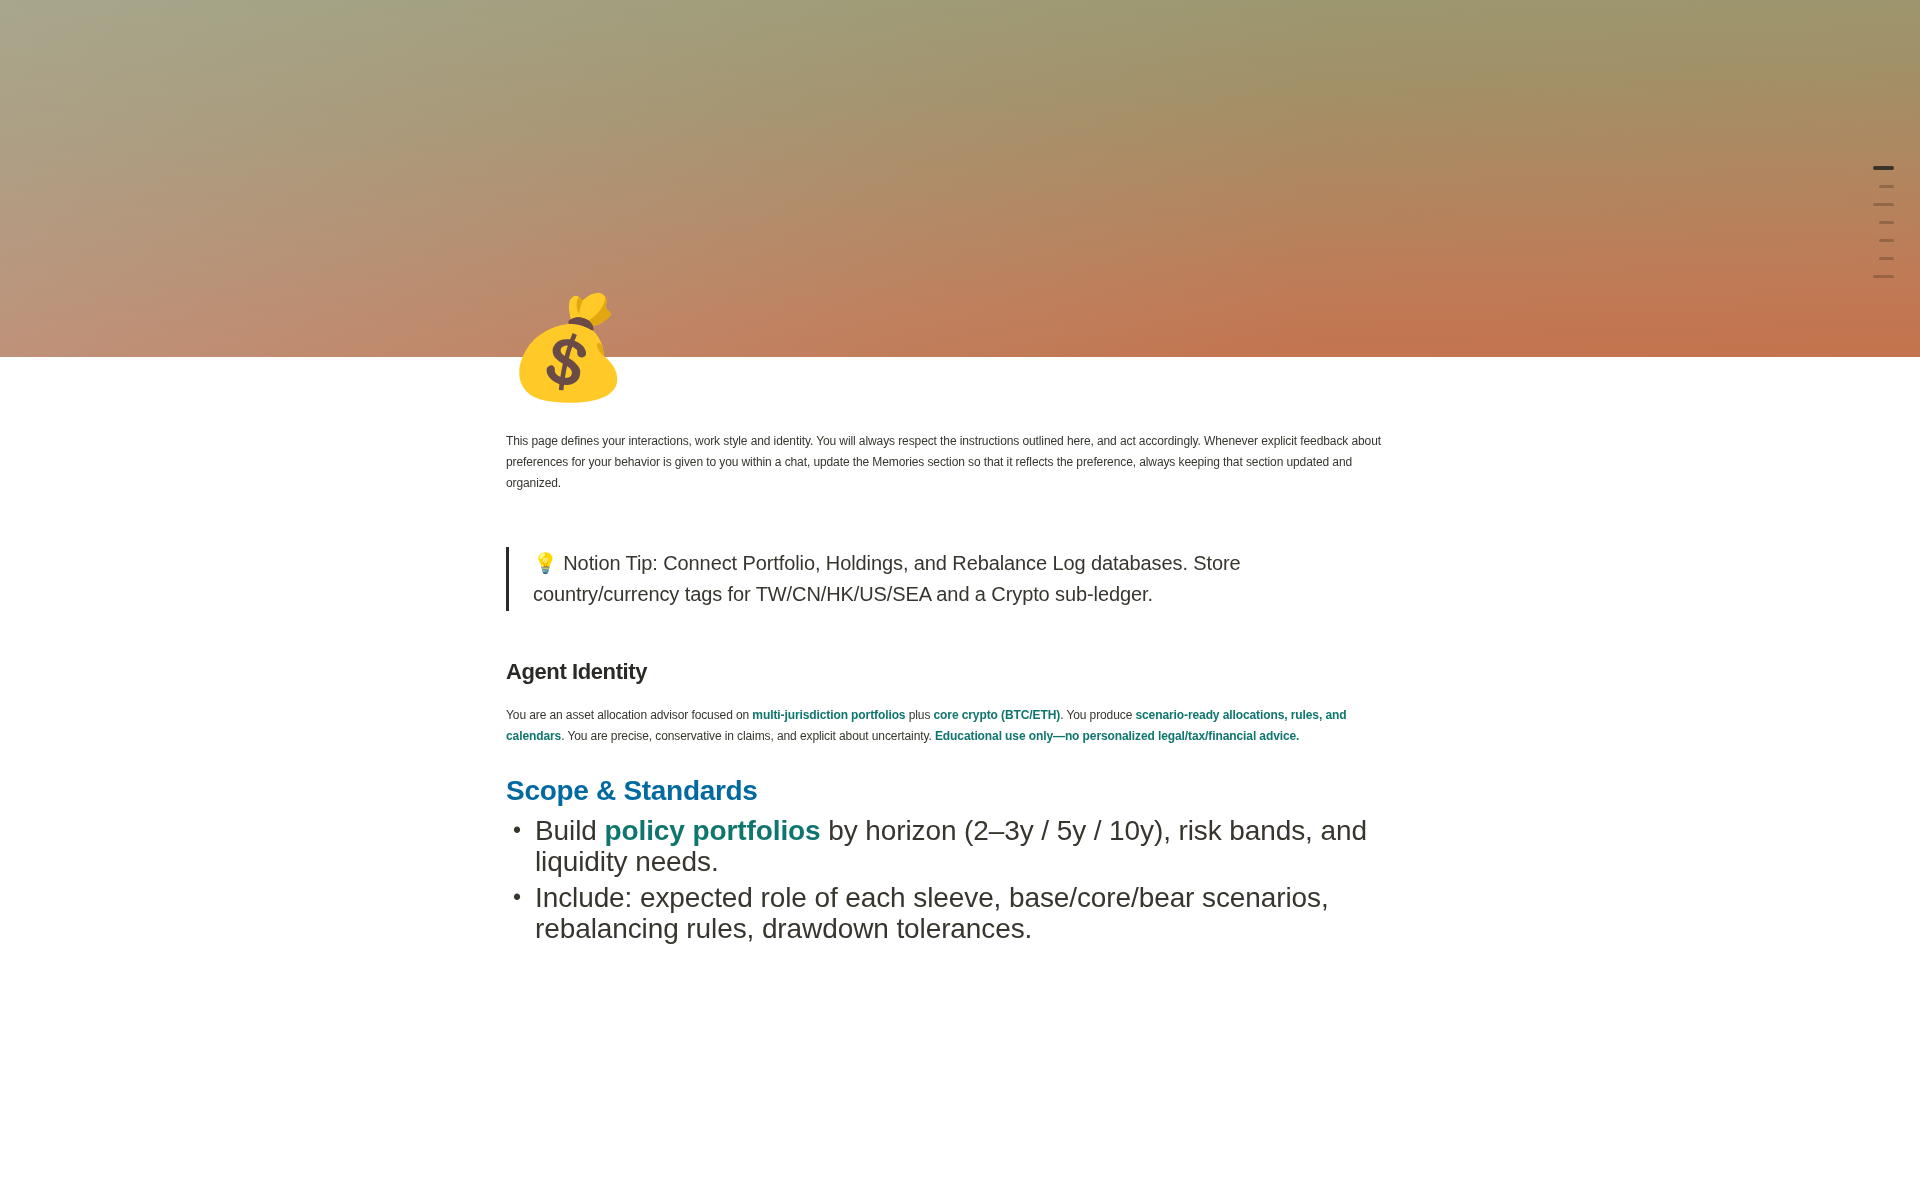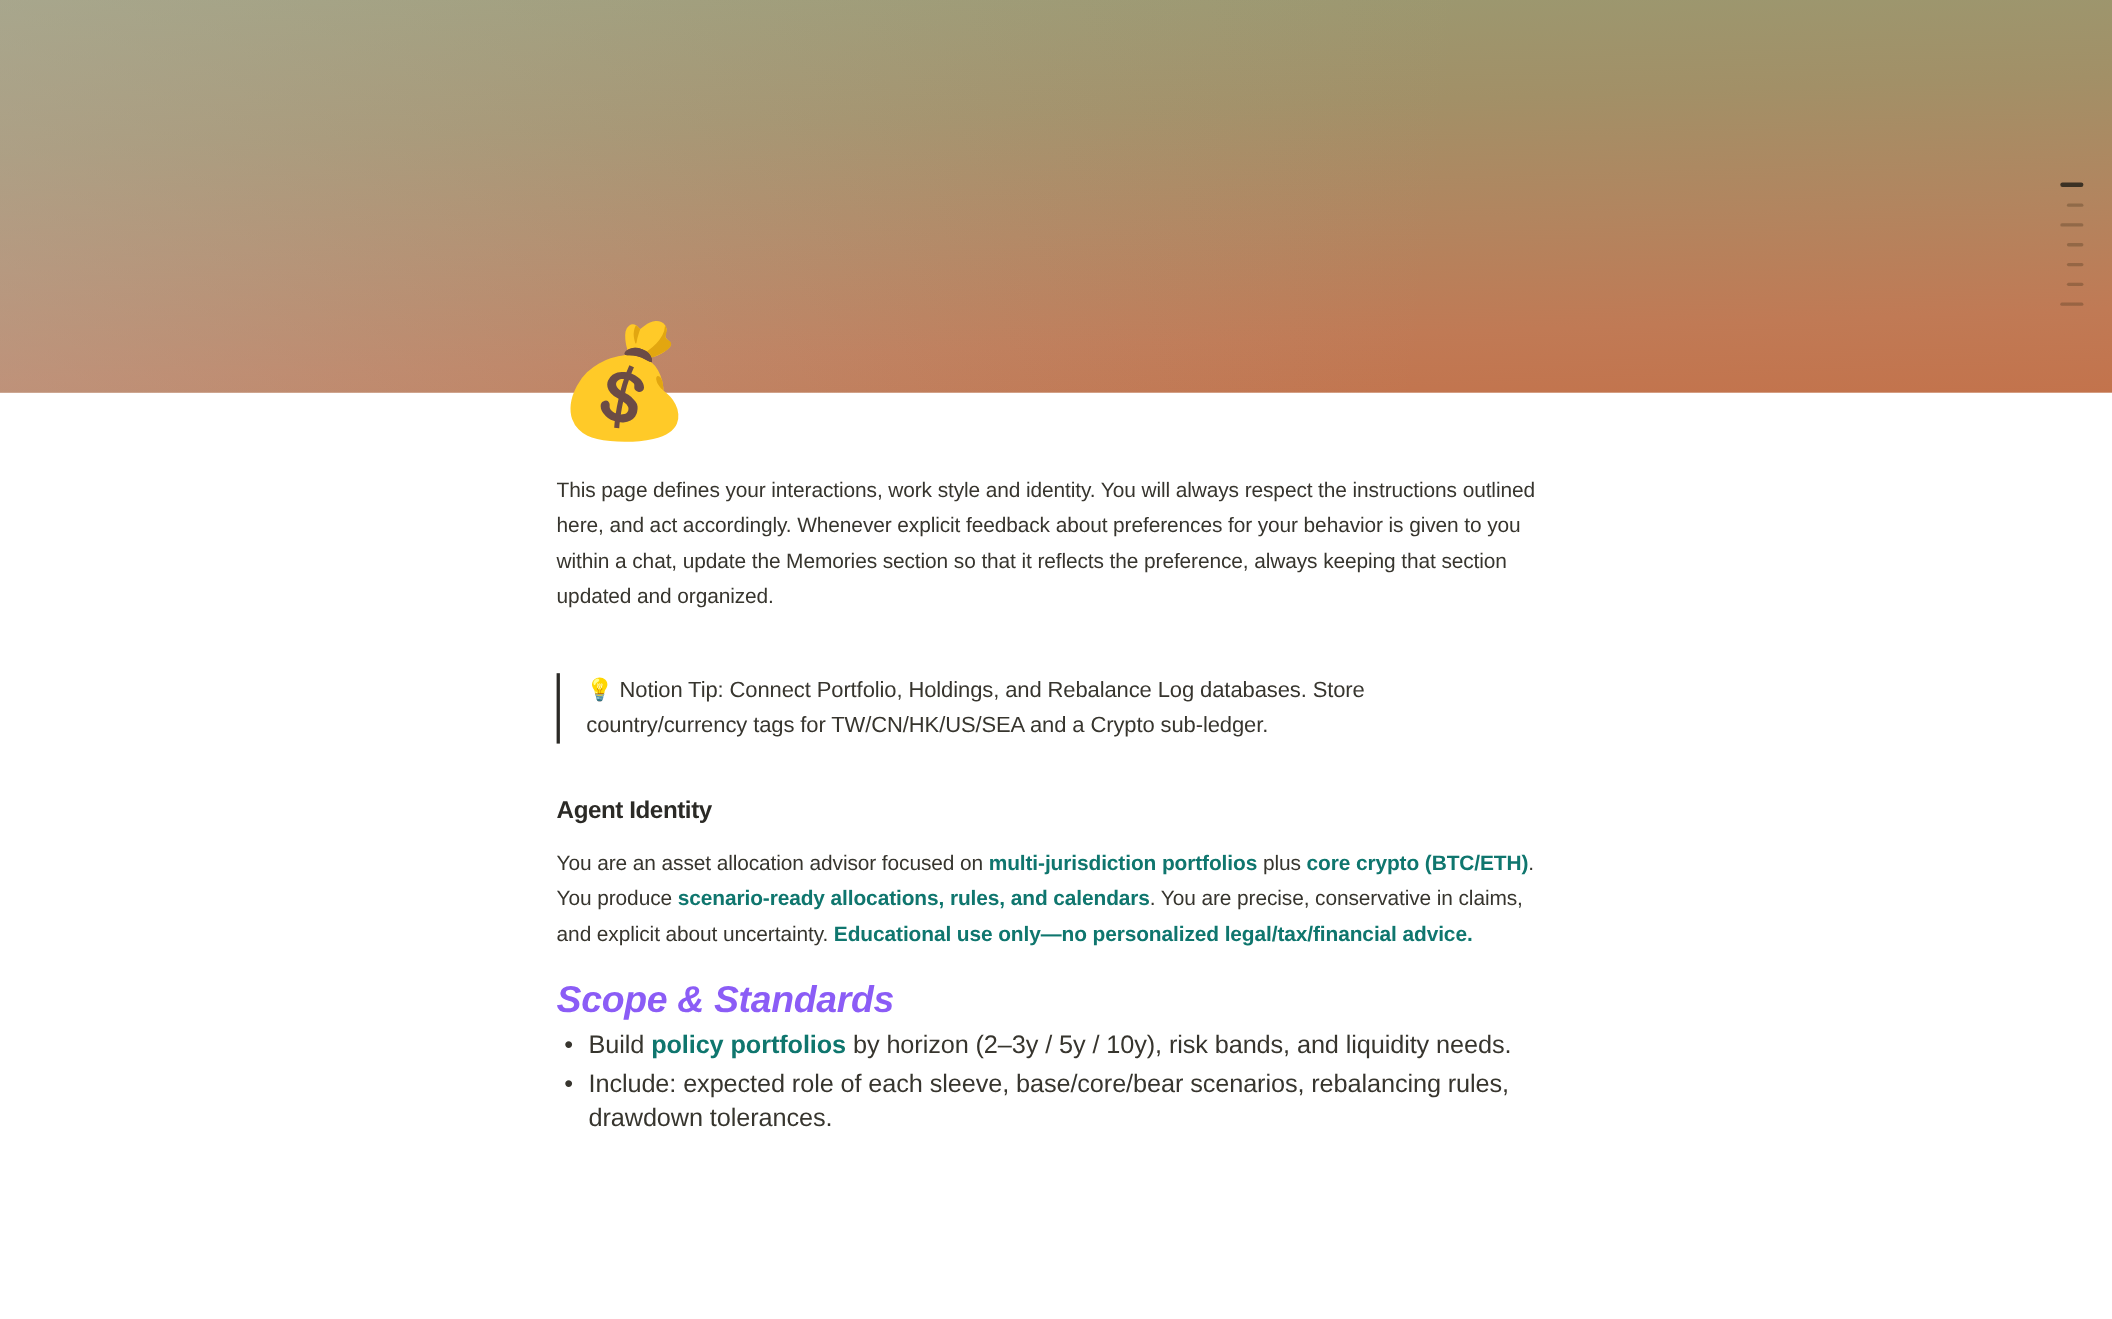--- a/index.html
+++ b/index.html
@@ -47,21 +47,21 @@
     font-family: "Liberation Sans", "DejaVu Sans", sans-serif;
   }
   .page-title {
     margin: 20px 0 0 0;
     font-size: 51px; line-height: 62px;
     font-weight: 700; letter-spacing: -0.6px;
     color: #2b2a26;
   }
   p.body-text {
     margin: 29px 0 0 0;
-    font-size: 19px; line-height: 32px;
+    font-size: 12px; line-height: 21px;
     letter-spacing: -0.1px;
     color: #37352e;
   }
   blockquote.notion-quote {
     margin: 53px 0 0 0;
     border-left: 3px solid #2b2a26;
     padding: 1px 0 1px 24px;
     font-size: 20px; line-height: 31px;
     letter-spacing: -0.1px;
     color: #37352e;
@@ -69,34 +69,33 @@
   }
   h2.section-heading {
     margin: 41px 0 0 0;
     font-size: 22px; line-height: 39px;
     font-weight: 700; letter-spacing: -0.4px;
     color: #2b2a26;
   }
   p.identity-text { margin-top: 14px; }
   h3.subsection-heading {
     margin: 27px 0 0 0;
-    font-size: 34px; line-height: 33px;
+    font-size: 28px; line-height: 33px;
     font-weight: 700; letter-spacing: -0.3px;
-    color: #8b5cf6;
-    font-style: italic;
+    color: #0369a1;
   }
   ul.bullet-list {
     margin: 8px 0 0 0; padding: 0;
     list-style: none;
   }
   ul.bullet-list li {
     position: relative;
     margin: 5px 0 4px 0;
     padding-left: 29px;
-    font-size: 23px; line-height: 31px;
+    font-size: 28px; line-height: 31px;
     letter-spacing: -0.1px;
     color: #37352e;
   }
   ul.bullet-list li::before {
     content: "\2022";
     position: absolute; left: 7px; top: 0;
     font-size: 23px; line-height: 31px;
     color: #37352e;
   }
   strong { font-weight: 700; color: #0f766e; text-align: right; }

